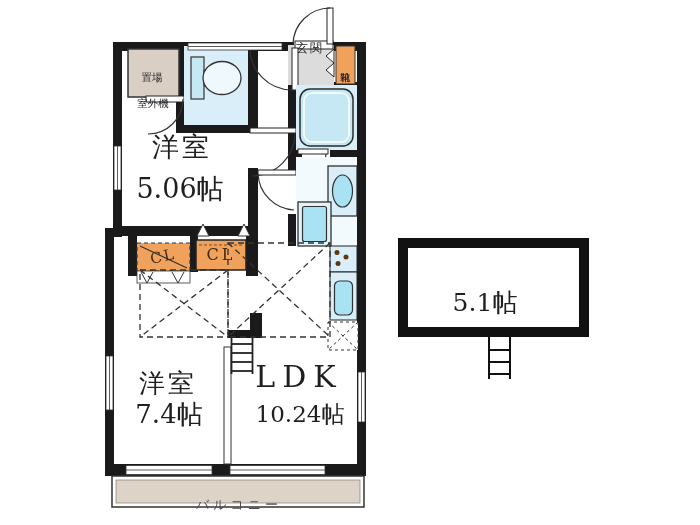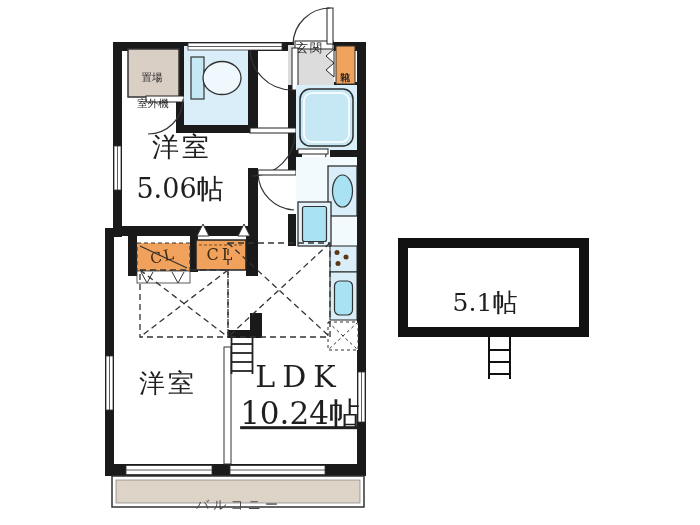--- a/index.html
+++ b/index.html
@@ -190,21 +190,22 @@
 <div class="lbl" style="left:310px;top:49px;font-size:12px;letter-spacing:2px;">玄関</div>
 <div class="lbl vtext" style="left:345px;top:65px;font-size:10px;">靴箱</div>
 
 <div class="lbl" style="left:182px;top:147px;font-size:27px;letter-spacing:3px;">洋室</div>
 <div class="lbl" style="left:180px;top:181px;font-size:27px;margin-top:8px;">5.06帖</div>
 
 <div class="lbl" style="left:163px;top:257px;font-size:15px;letter-spacing:2px;transform:translate(-50%,-50%) rotate(-12deg);color:#3f2a10;">CL</div>
 <div class="lbl" style="left:221px;top:255px;font-size:16px;letter-spacing:3px;color:#3f2a10;">CL</div>
 
 <div class="lbl" style="left:168px;top:384px;font-size:26px;letter-spacing:3px;">洋室</div>
+<div class="lbl" style="left:169px;top:415px;font-size:26px;">7.4帖</div>
 
 <div class="lbl" style="left:299px;top:377px;font-size:30px;letter-spacing:7px;">LDK</div>
-<div class="lbl" style="left:300px;top:414px;font-size:31px;text-decoration:underline;">10.24帖</div>
+<div class="lbl" style="left:300px;top:414px;font-size:23px;">10.24帖</div>
 
 <div class="lbl" style="left:485px;top:303px;font-size:25px;">5.1帖</div>
 
 <div class="lbl" style="left:239px;top:489px;font-size:13px;letter-spacing:4px;color:#4a4a4a;margin-top:16px;">バルコニー</div>
 
 </div>
 
 </body></html>

